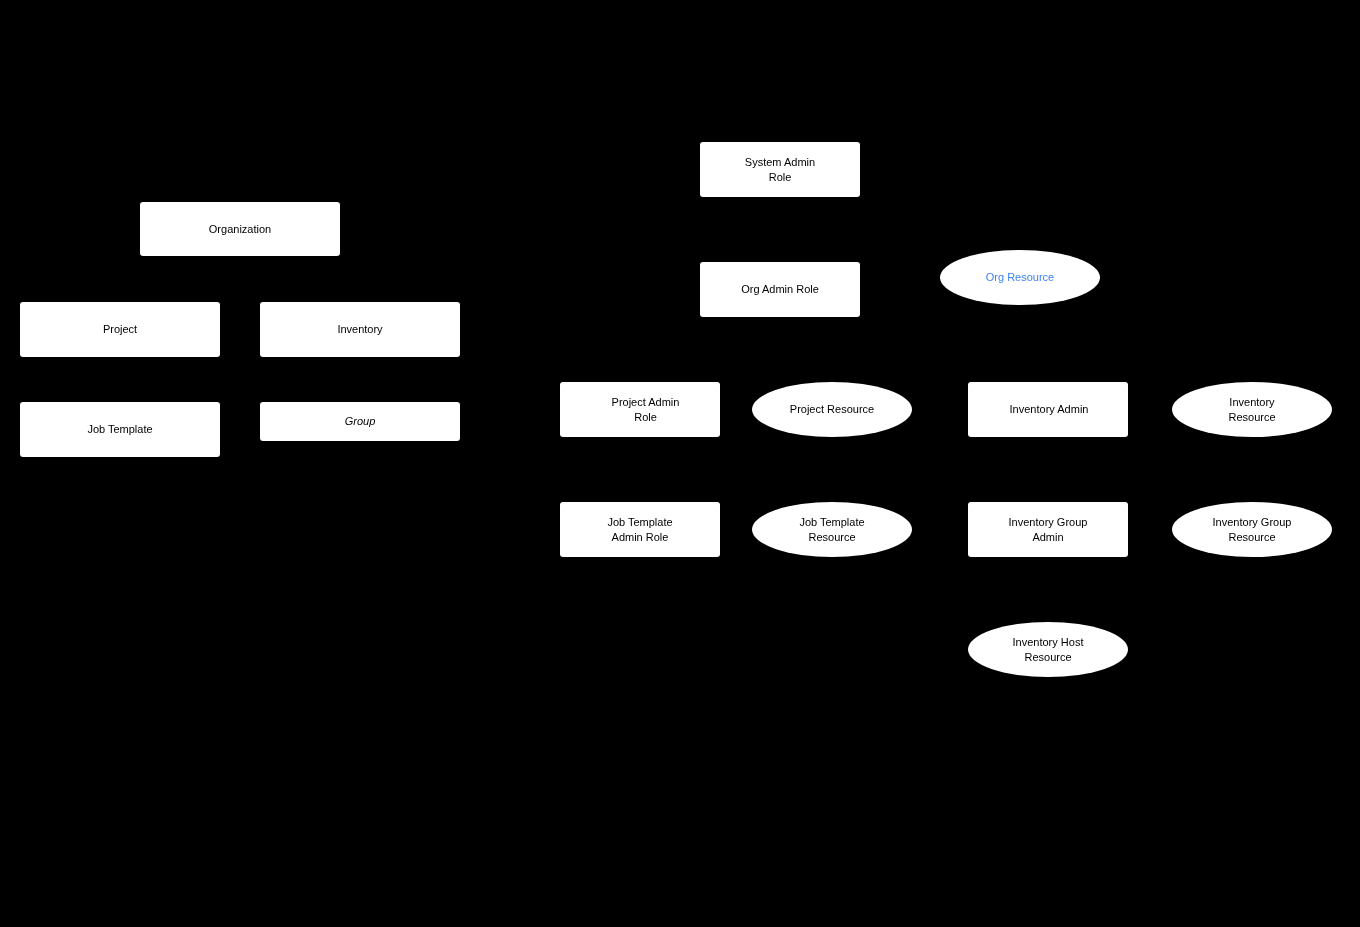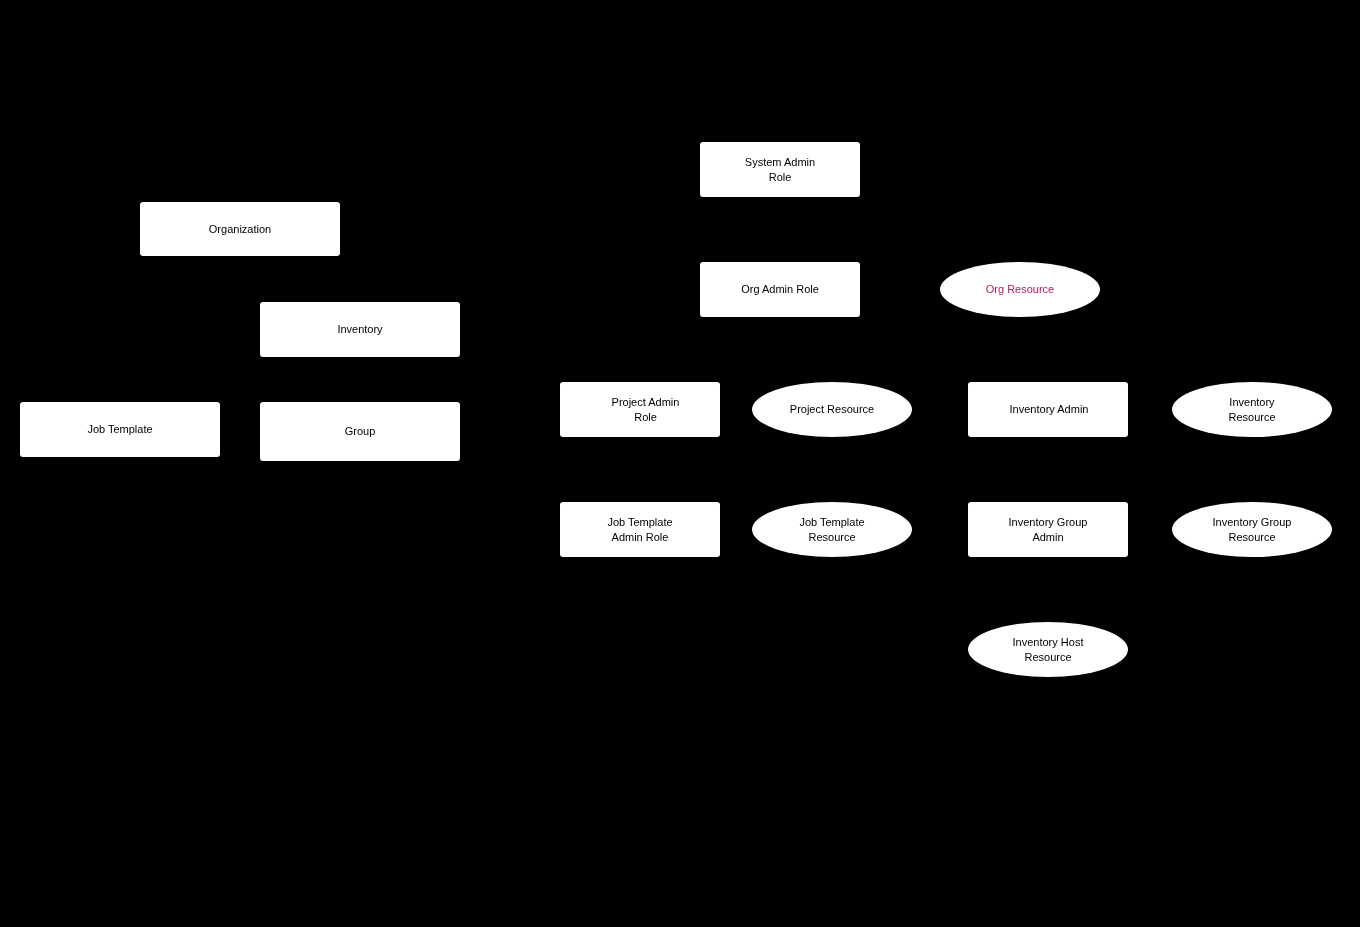--- a/index.html
+++ b/index.html
@@ -34,27 +34,28 @@
   }
   .node.ellipse {
     border-radius: 50% / 50%;
   }
 </style>
 </head>
 <body>
 
 <div id="canvas" style="background: rgb(0, 0, 0);">
     <div class="node rect" style="left: 140px; top: 202px; width: 200px; height: 54px; background: rgb(255, 255, 255); color: rgb(0, 0, 0);">Organization</div>
+    <div class="node rect" style="left: 20px; top: 302px; width: 200px; height: 55px; background: rgb(255, 255, 255); color: rgb(0, 0, 0);">Project</div>
     <div class="node rect" style="left: 260px; top: 302px; width: 200px; height: 55px; background: rgb(255, 255, 255); color: rgb(0, 0, 0);">Inventory</div>
     <div class="node rect" style="left: 20px; top: 402px; width: 200px; height: 55px; background: rgb(255, 255, 255); color: rgb(0, 0, 0);">Job Template</div>
-    <div class="node rect" style="left: 260px; top: 402px; width: 200px; height: 59px; background: rgb(255, 255, 255); color: rgb(0, 0, 0);">Group</div>
+    <div class="node rect" style="left: 260px; top: 402px; width: 200px; height: 39px; background: rgb(255, 255, 255); color: rgb(0, 0, 0); font-style: italic;">Group</div>
     <div class="node rect" style="left: 700px; top: 142px; width: 160px; height: 55px; background: rgb(255, 255, 255); color: rgb(0, 0, 0);">System Admin
 Role</div>
     <div class="node rect" style="left: 700px; top: 262px; width: 160px; height: 55px; background: rgb(255, 255, 255); color: rgb(0, 0, 0);">Org Admin Role</div>
-    <div class="node ellipse" style="left: 940px; top: 262px; width: 160px; height: 55px; background: rgb(255, 255, 255); color: #be185d;">Org Resource</div>
+    <div class="node ellipse" style="left: 940px; top: 250px; width: 160px; height: 55px; background: rgb(255, 255, 255); color: #3b82f6;">Org Resource</div>
     <div class="node rect" style="left: 560px; top: 382px; width: 160px; height: 55px; background: rgb(255, 255, 255); color: rgb(0, 0, 0); padding-left: 17px;">Project Admin
 Role</div>
     <div class="node ellipse" style="left: 752px; top: 382px; width: 160px; height: 55px; background: rgb(255, 255, 255); color: rgb(0, 0, 0);">Project Resource</div>
     <div class="node rect" style="left: 968px; top: 382px; width: 160px; height: 55px; background: rgb(255, 255, 255); color: rgb(0, 0, 0); padding-left: 8px;">Inventory Admin</div>
     <div class="node ellipse" style="left: 1172px; top: 382px; width: 160px; height: 55px; background: rgb(255, 255, 255); color: rgb(0, 0, 0);">Inventory
 Resource</div>
     <div class="node rect" style="left: 560px; top: 502px; width: 160px; height: 55px; background: rgb(255, 255, 255); color: rgb(0, 0, 0);">Job Template
 Admin Role</div>
     <div class="node ellipse" style="left: 752px; top: 502px; width: 160px; height: 55px; background: rgb(255, 255, 255); color: rgb(0, 0, 0);">Job Template
 Resource</div>

